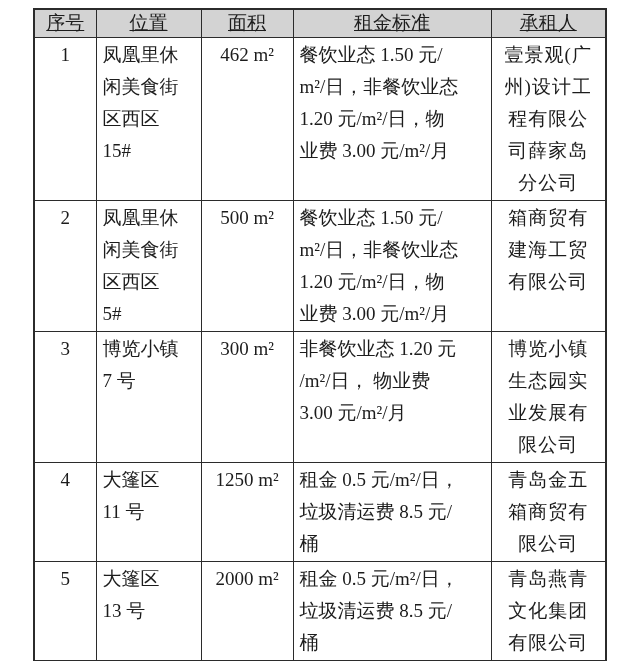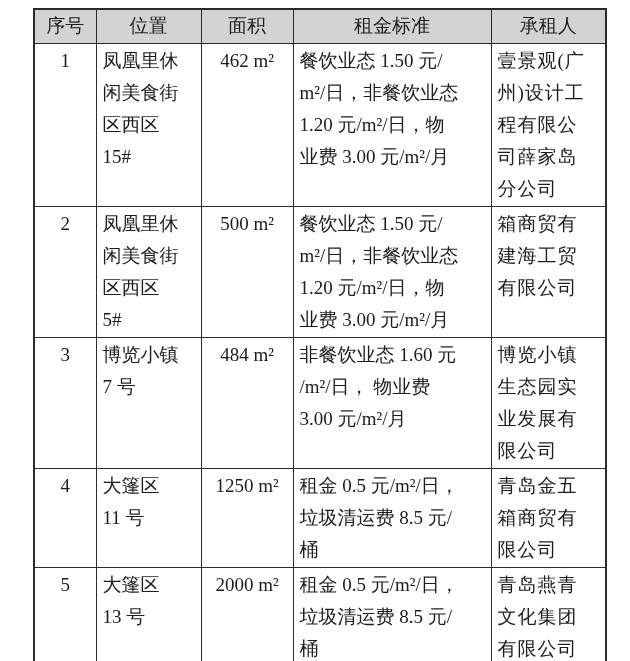--- a/index.html
+++ b/index.html
@@ -35,37 +35,38 @@
     line-height: 32px;
     vertical-align: top;
     padding: 1px 6px;
     overflow: hidden;
     box-sizing: border-box;
   }
   tr.header-row th {
     background: #d3d3d3;
     text-align: center;
     vertical-align: middle;
-    height: 34px;
+    height: 28px;
     line-height: 24px;
+    text-decoration: underline;
   }
   tr.r1 { height: 159px; }
   tr.r2 { height: 127px; }
   tr.r3 { height: 123px; }
   tr.r4 { height: 96px; }
   tr.r5 { height: 90px; }
   .cell-no   { text-align: center; }
   .cell-area { text-align: center; white-space: nowrap; margin-top: 27px; }
   .cell-location,
   .cell-rent,
   .cell-tenant {
     text-align: left;
     white-space: pre-line;
   }
-  .cell-tenant { letter-spacing: 1px; padding: 1px 5px; }
+  .cell-tenant { letter-spacing: 1px; padding: 1px 5px; text-align: center; }
   .cell-rent   { padding: 1px 5px; margin-top: 25px; }
 </style>
 </head>
 <body>
 
 <div class="page">
   <table class="doc-table">
     <colgroup>
       <col style="width:62px">
       <col style="width:105px">
@@ -112,22 +113,22 @@
 1.20 元/m²/日，物
 业费 3.00 元/m²/月</td>
         <td class="cell-tenant">箱商贸有
 建海工贸
 有限公司</td>
       </tr>
       <tr class="r3">
         <td class="cell-no">3</td>
         <td class="cell-location">博览小镇
 7 号</td>
-        <td class="cell-area">484 m²</td>
-        <td class="cell-rent">非餐饮业态 1.60 元
+        <td class="cell-area">300 m²</td>
+        <td class="cell-rent">非餐饮业态 1.20 元
 /m²/日， 物业费
 3.00 元/m²/月</td>
         <td class="cell-tenant">博览小镇
 生态园实
 业发展有
 限公司</td>
       </tr>
       <tr class="r4">
         <td class="cell-no">4</td>
         <td class="cell-location">大篷区

